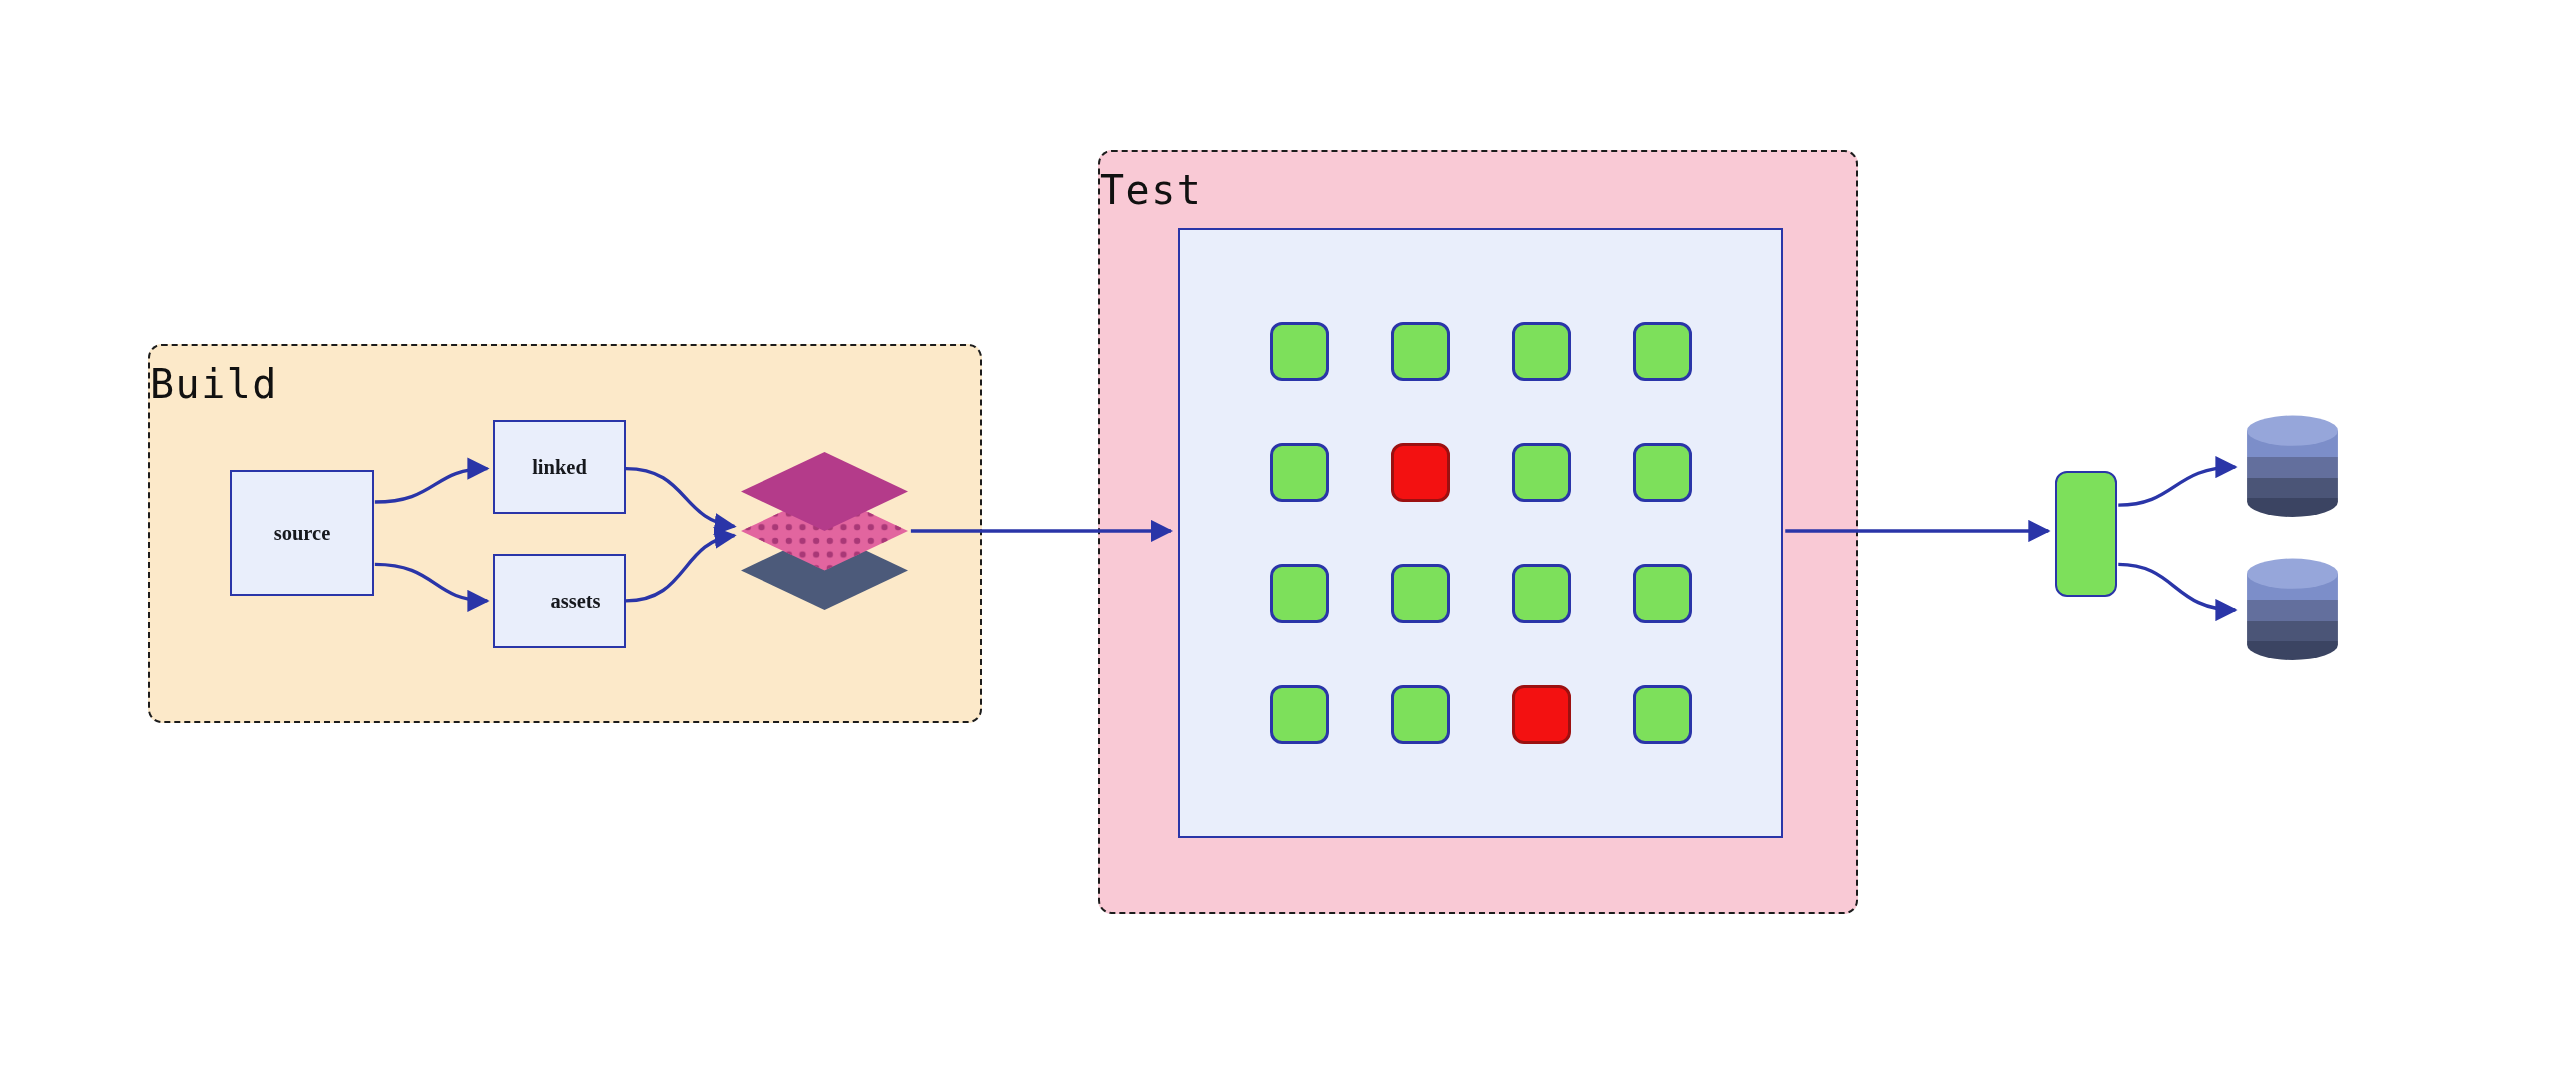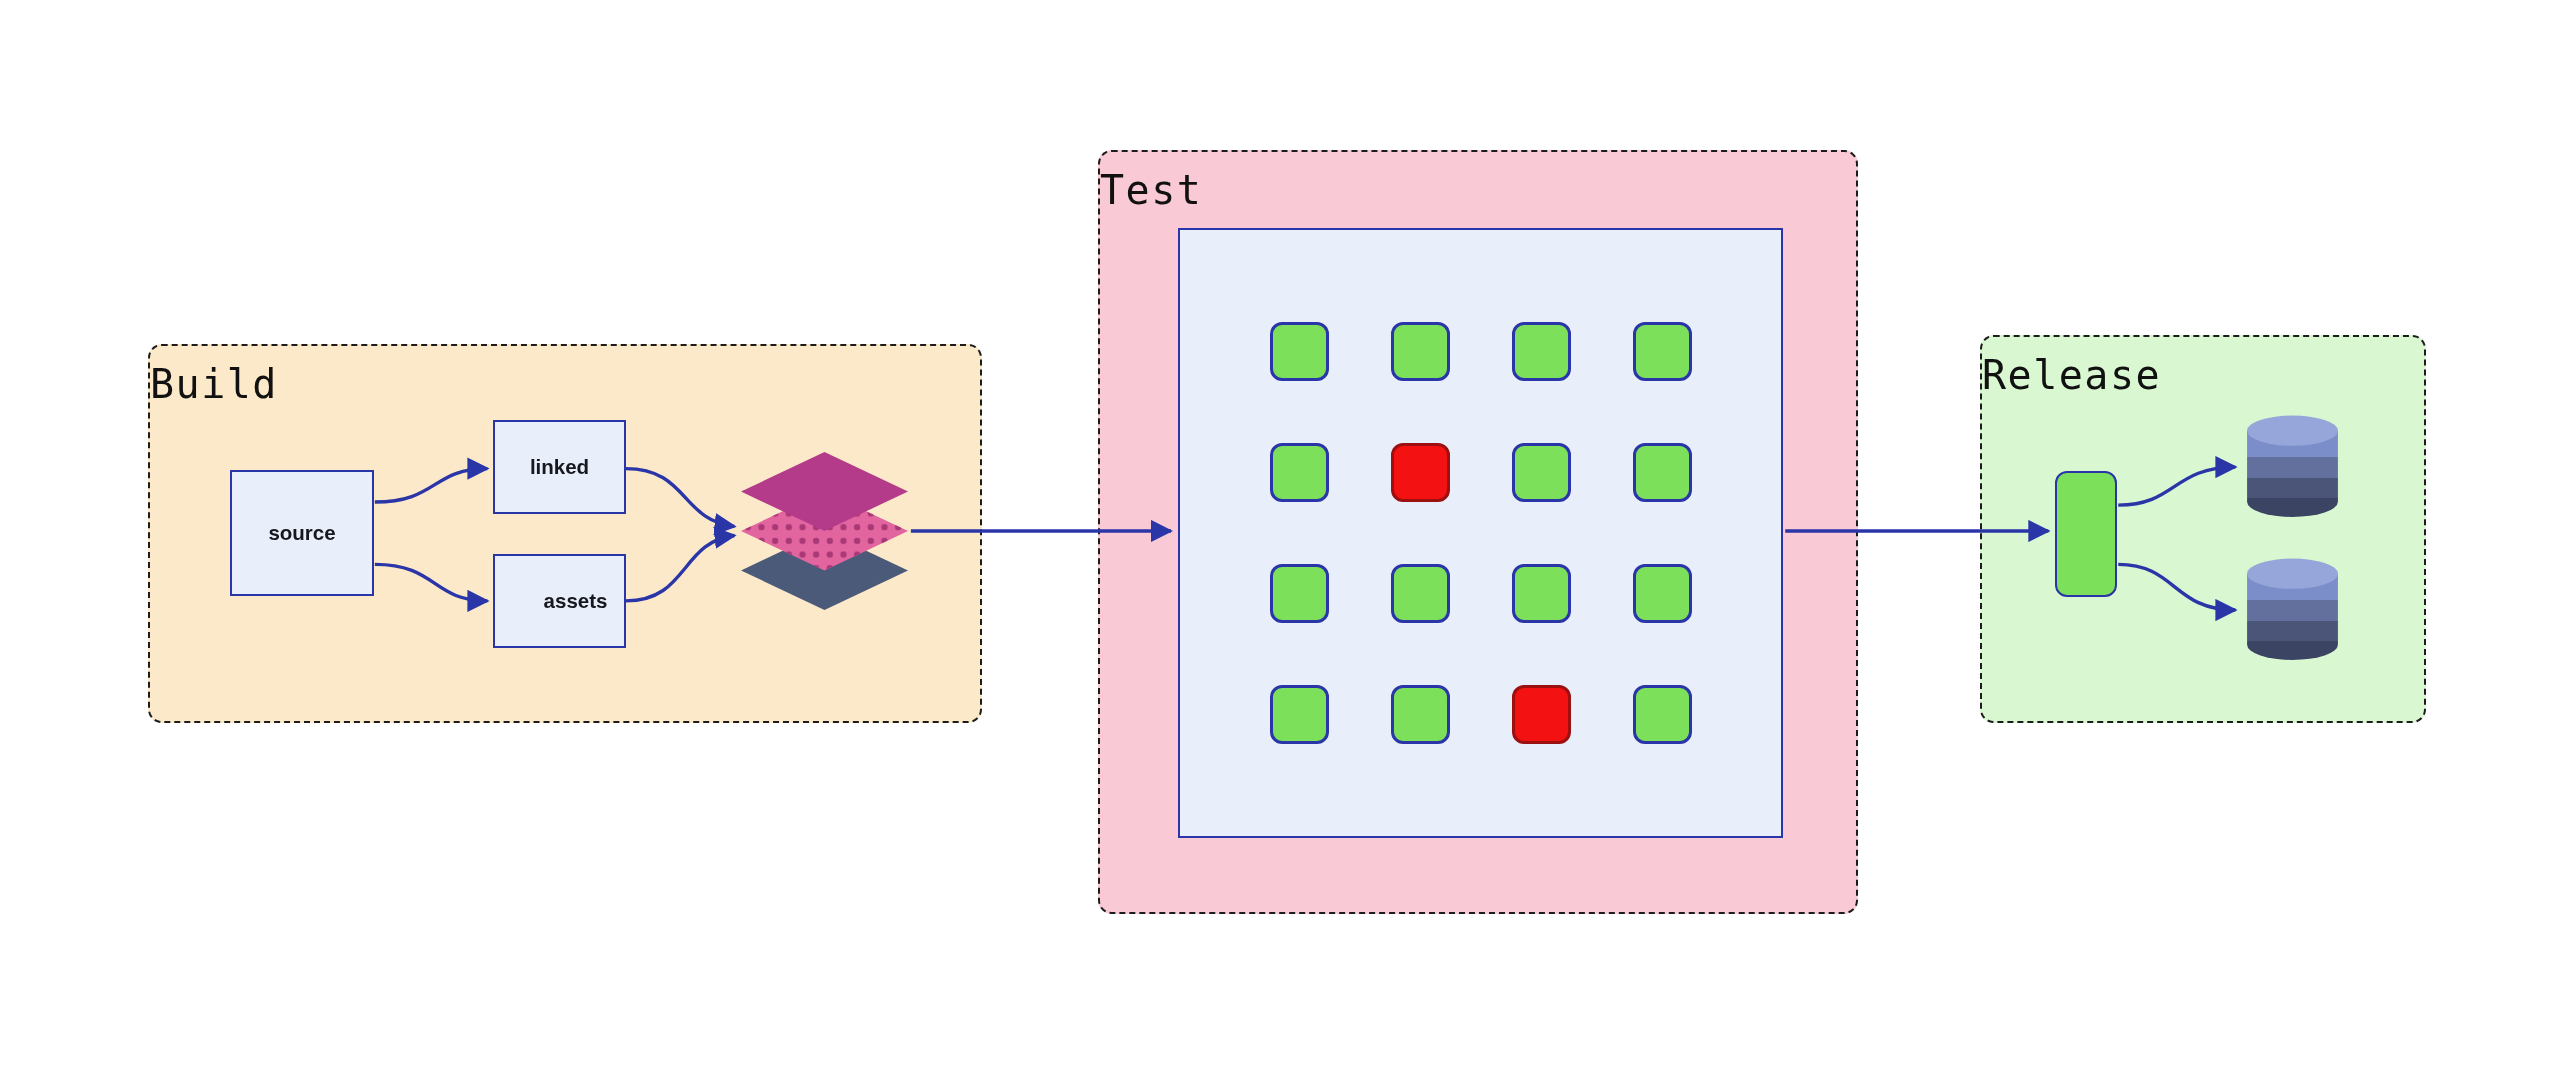--- a/index.html
+++ b/index.html
@@ -29,21 +29,21 @@
     letter-spacing: 1.5px;
   }
   .node {
     position: absolute;
     background: var(--node-bg);
     border: 2.3px solid var(--stroke);
     box-sizing: border-box;
     display: flex;
     align-items: center;
     justify-content: center;
-    font-family: Liberation Sans, sans-serif;
+    font-family: Liberation Serif, serif;
     font-weight: bold;
     font-size: 20.5px;
     color: #16181d;
   }
   #source-node { left: 230px; top: 470px; width: 144px; height: 126px; }
   #linked-node { left: 493px; top: 420px; width: 133px; height: 94px; }
   #assets-node { left: 493px; top: 554px; width: 133px; height: 94px; padding-left: 32px; }
   #test-inner {
     position: absolute;
     left: 1178px; top: 228px; width: 605px; height: 610px;
@@ -129,23 +129,20 @@
         <div class="cell pass"></div>
         <div class="cell pass"></div>
         <div class="cell pass"></div>
         <div class="cell pass"></div>
         <div class="cell pass"></div>
         <div class="cell fail"></div>
         <div class="cell pass"></div>
       </div>
   </div>
 
-  <div class="region" id="release-region">
-    <div class="region-title">Release</div>
-  </div>
   <div id="artifact-node"></div>
 
   <svg class="icon-abs" id="db-top" viewBox="0 0 64 70" width="97" height="106">
     <defs>
       <linearGradient id="dbgrad" x1="0" y1="0" x2="0" y2="1">
         <stop offset="0" stop-color="#7c8ec9" style="stop-color:var(--db-band1)"></stop>
         <stop offset="0.30" stop-color="#7c8ec9" style="stop-color:var(--db-band1)"></stop>
         <stop offset="0.30" stop-color="#636f9d" style="stop-color:var(--db-band2)"></stop>
         <stop offset="0.55" stop-color="#636f9d" style="stop-color:var(--db-band2)"></stop>
         <stop offset="0.55" stop-color="#4b5577" style="stop-color:var(--db-band3)"></stop>

